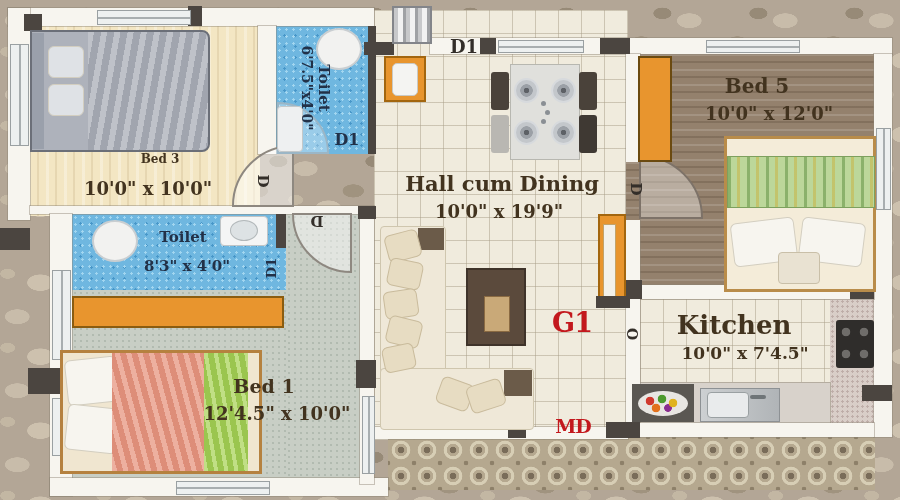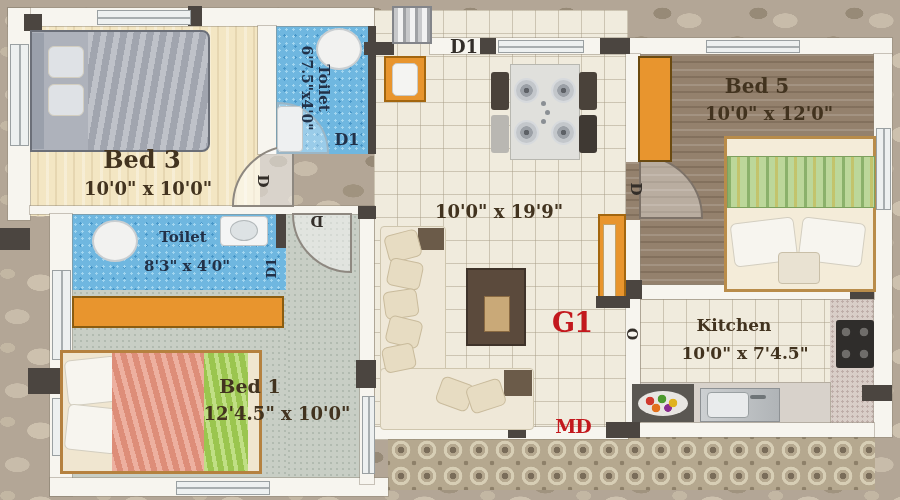--- a/index.html
+++ b/index.html
@@ -185,40 +185,41 @@
   <div class="abs" style="left:112px;top:353px;width:92px;height:118px;background:#e89a85;background-image:repeating-linear-gradient(75deg, rgba(255,255,255,.22) 0 5px, rgba(160,70,50,.15) 5px 11px);"></div>
   <div class="abs" style="left:204px;top:353px;width:44px;height:118px;background:#abd45c;background-image:repeating-linear-gradient(80deg, rgba(255,255,255,.25) 0 4px, rgba(80,130,20,.18) 4px 10px);"></div>
 
   <div class="abs" style="left:836px;top:320px;width:38px;height:48px;background:#2f2d2b;border-radius:3px;background-image:radial-gradient(circle at 10px 12px, #6f6d6a 4px, transparent 4.6px),radial-gradient(circle at 28px 12px, #6f6d6a 4px, transparent 4.6px),radial-gradient(circle at 10px 34px, #6f6d6a 4px, transparent 4.6px),radial-gradient(circle at 28px 34px, #6f6d6a 4px, transparent 4.6px);"></div>
   <div class="abs" style="left:632px;top:384px;width:62px;height:38px;background:#5a5752;"></div>
   <div class="abs" style="left:638px;top:391px;width:50px;height:25px;border-radius:50%;background:#e8e6e2;background-image:radial-gradient(circle at 12px 10px,#d0392e 4px,transparent 4.6px),radial-gradient(circle at 24px 8px,#4d9b2e 4px,transparent 4.6px),radial-gradient(circle at 35px 12px,#e0b21e 4px,transparent 4.6px),radial-gradient(circle at 18px 17px,#e2711d 4px,transparent 4.6px),radial-gradient(circle at 30px 17px,#8a2d8f 3.5px,transparent 4.2px);"></div>
   <div class="abs" style="left:700px;top:388px;width:78px;height:32px;background:linear-gradient(90deg,#cdd0d2,#b0b4b7);border:1px solid #8d9194;"></div>
   <div class="abs" style="left:707px;top:392px;width:40px;height:24px;background:#e9ebec;border:1px solid #9aa0a2;border-radius:4px;"></div>
   <div class="abs" style="left:750px;top:395px;width:16px;height:4px;background:#6f7578;border-radius:2px;"></div>
 
-  <div class="lbl" style="left:142px;top:159px;font-size:24px;">Bed 3</div>
+  <div class="lbl" style="left:160px;top:159px;font-size:12px;">Bed 3</div>
   <div class="lbl" style="left:148px;top:188px;font-size:18px;">10'0" x 10'0"</div>
 
   <div class="lbl r90" style="left:316px;top:88px;font-size:15px;color:#223148;text-align:center;">
     <div>Toilet</div>
     <div style="font-size:14px;">6'7.5"x4'0"</div>
   </div>
 
+  <div class="lbl" style="left:502px;top:183px;font-size:21px;">Hall cum Dining</div>
   <div class="lbl" style="left:499px;top:211px;font-size:18px;">10'0" x 19'9"</div>
 
   <div class="lbl" style="left:757px;top:86px;font-size:20px;">Bed 5</div>
   <div class="lbl" style="left:769px;top:113px;font-size:18px;">10'0" x 12'0"</div>
 
   <div class="lbl" style="left:183px;top:237px;font-size:15px;color:#223148;">Toilet</div>
   <div class="lbl" style="left:187px;top:266px;font-size:15px;color:#223148;">8'3" x 4'0"</div>
 
-  <div class="lbl" style="left:250px;top:386px;font-size:19px;">Bed 1</div>
+  <div class="lbl" style="left:264px;top:386px;font-size:19px;">Bed 1</div>
   <div class="lbl" style="left:277px;top:413px;font-size:18px;">12'4.5" x 10'0"</div>
 
-  <div class="lbl" style="left:734px;top:325px;font-size:17px;">Kitchen</div>
+  <div class="lbl" style="left:734px;top:325px;font-size:26px;">Kitchen</div>
   <div class="lbl" style="left:745px;top:353px;font-size:17px;">10'0" x 7'4.5"</div>
 
   <div class="lbl doorlbl" style="left:464px;top:46px;font-size:18px;">D1</div>
   <div class="lbl doorlbl" style="left:347px;top:139px;font-size:16px;color:#223148;">D1</div>
   <div class="lbl doorlbl r270" style="left:271px;top:268px;font-size:13px;color:#223148;">D1</div>
   <div class="lbl doorlbl r90" style="left:263px;top:181px;font-size:15px;">D</div>
   <div class="lbl doorlbl r180" style="left:317px;top:221px;font-size:15px;">D</div>
   <div class="lbl doorlbl r90" style="left:636px;top:189px;font-size:15px;">D</div>
   <div class="lbl doorlbl r90" style="left:632px;top:334px;font-size:14px;">O</div>
   <div class="lbl red" style="left:572px;top:322px;font-size:27px;">G1</div>

